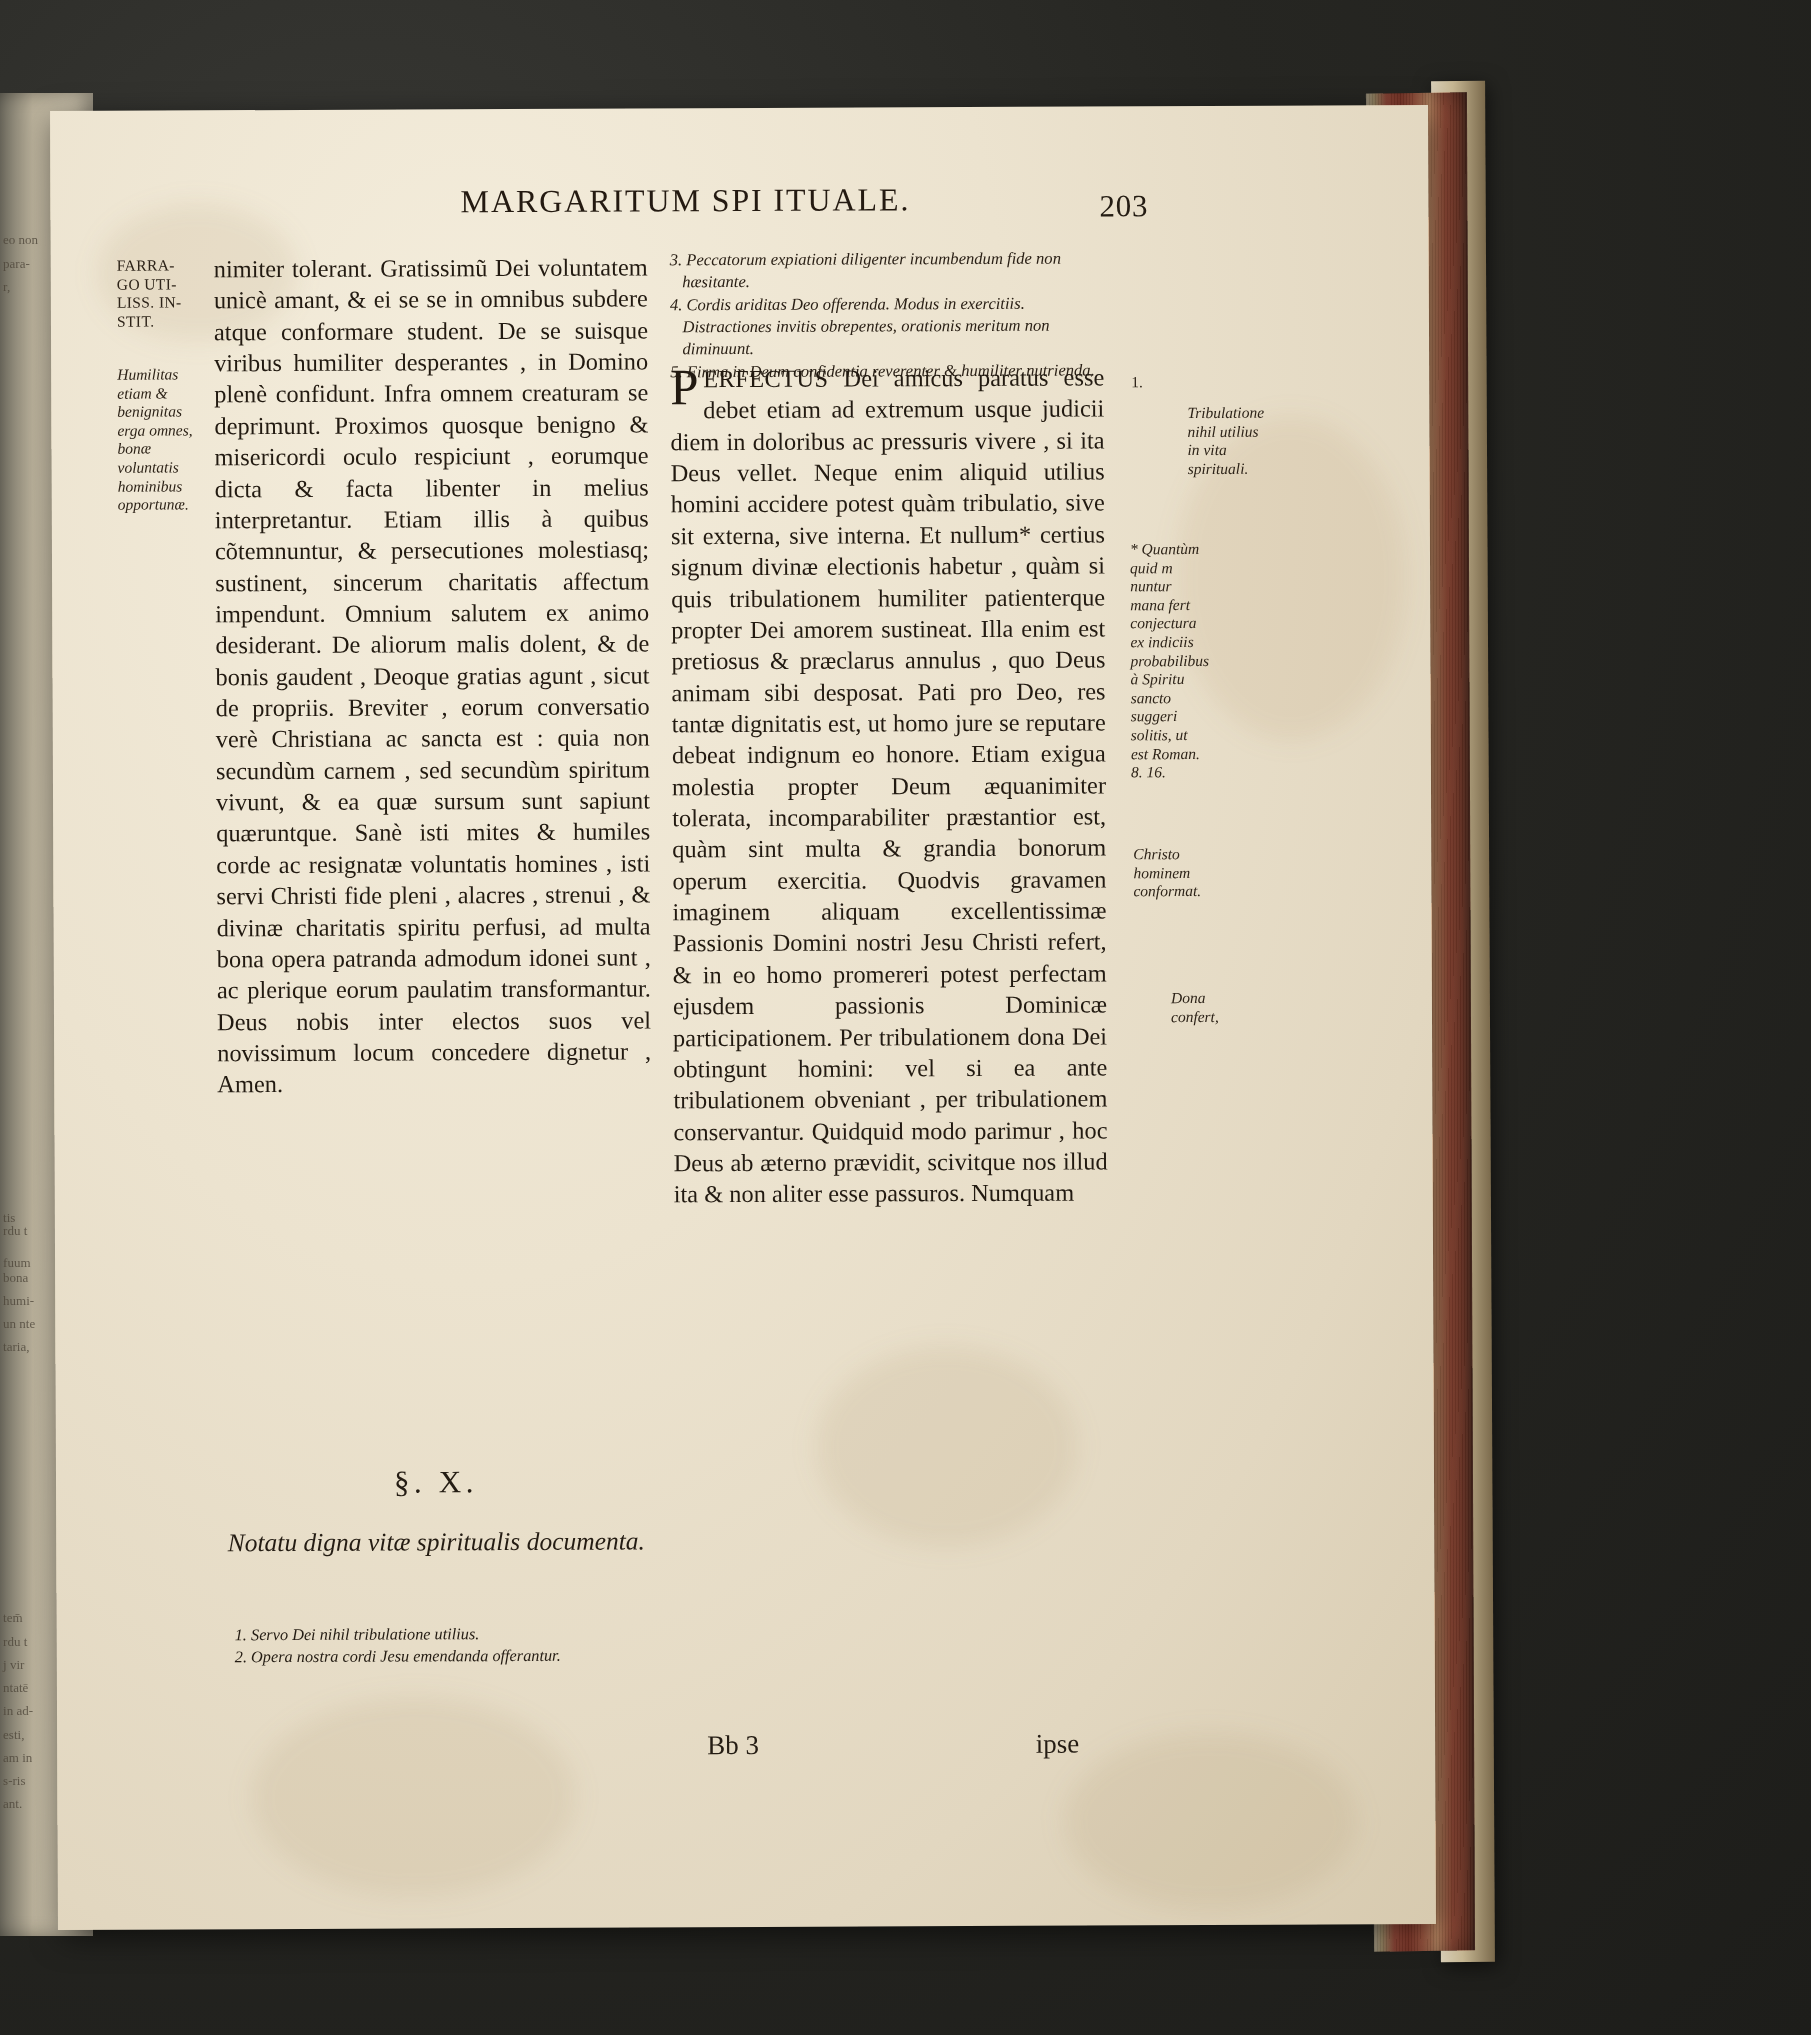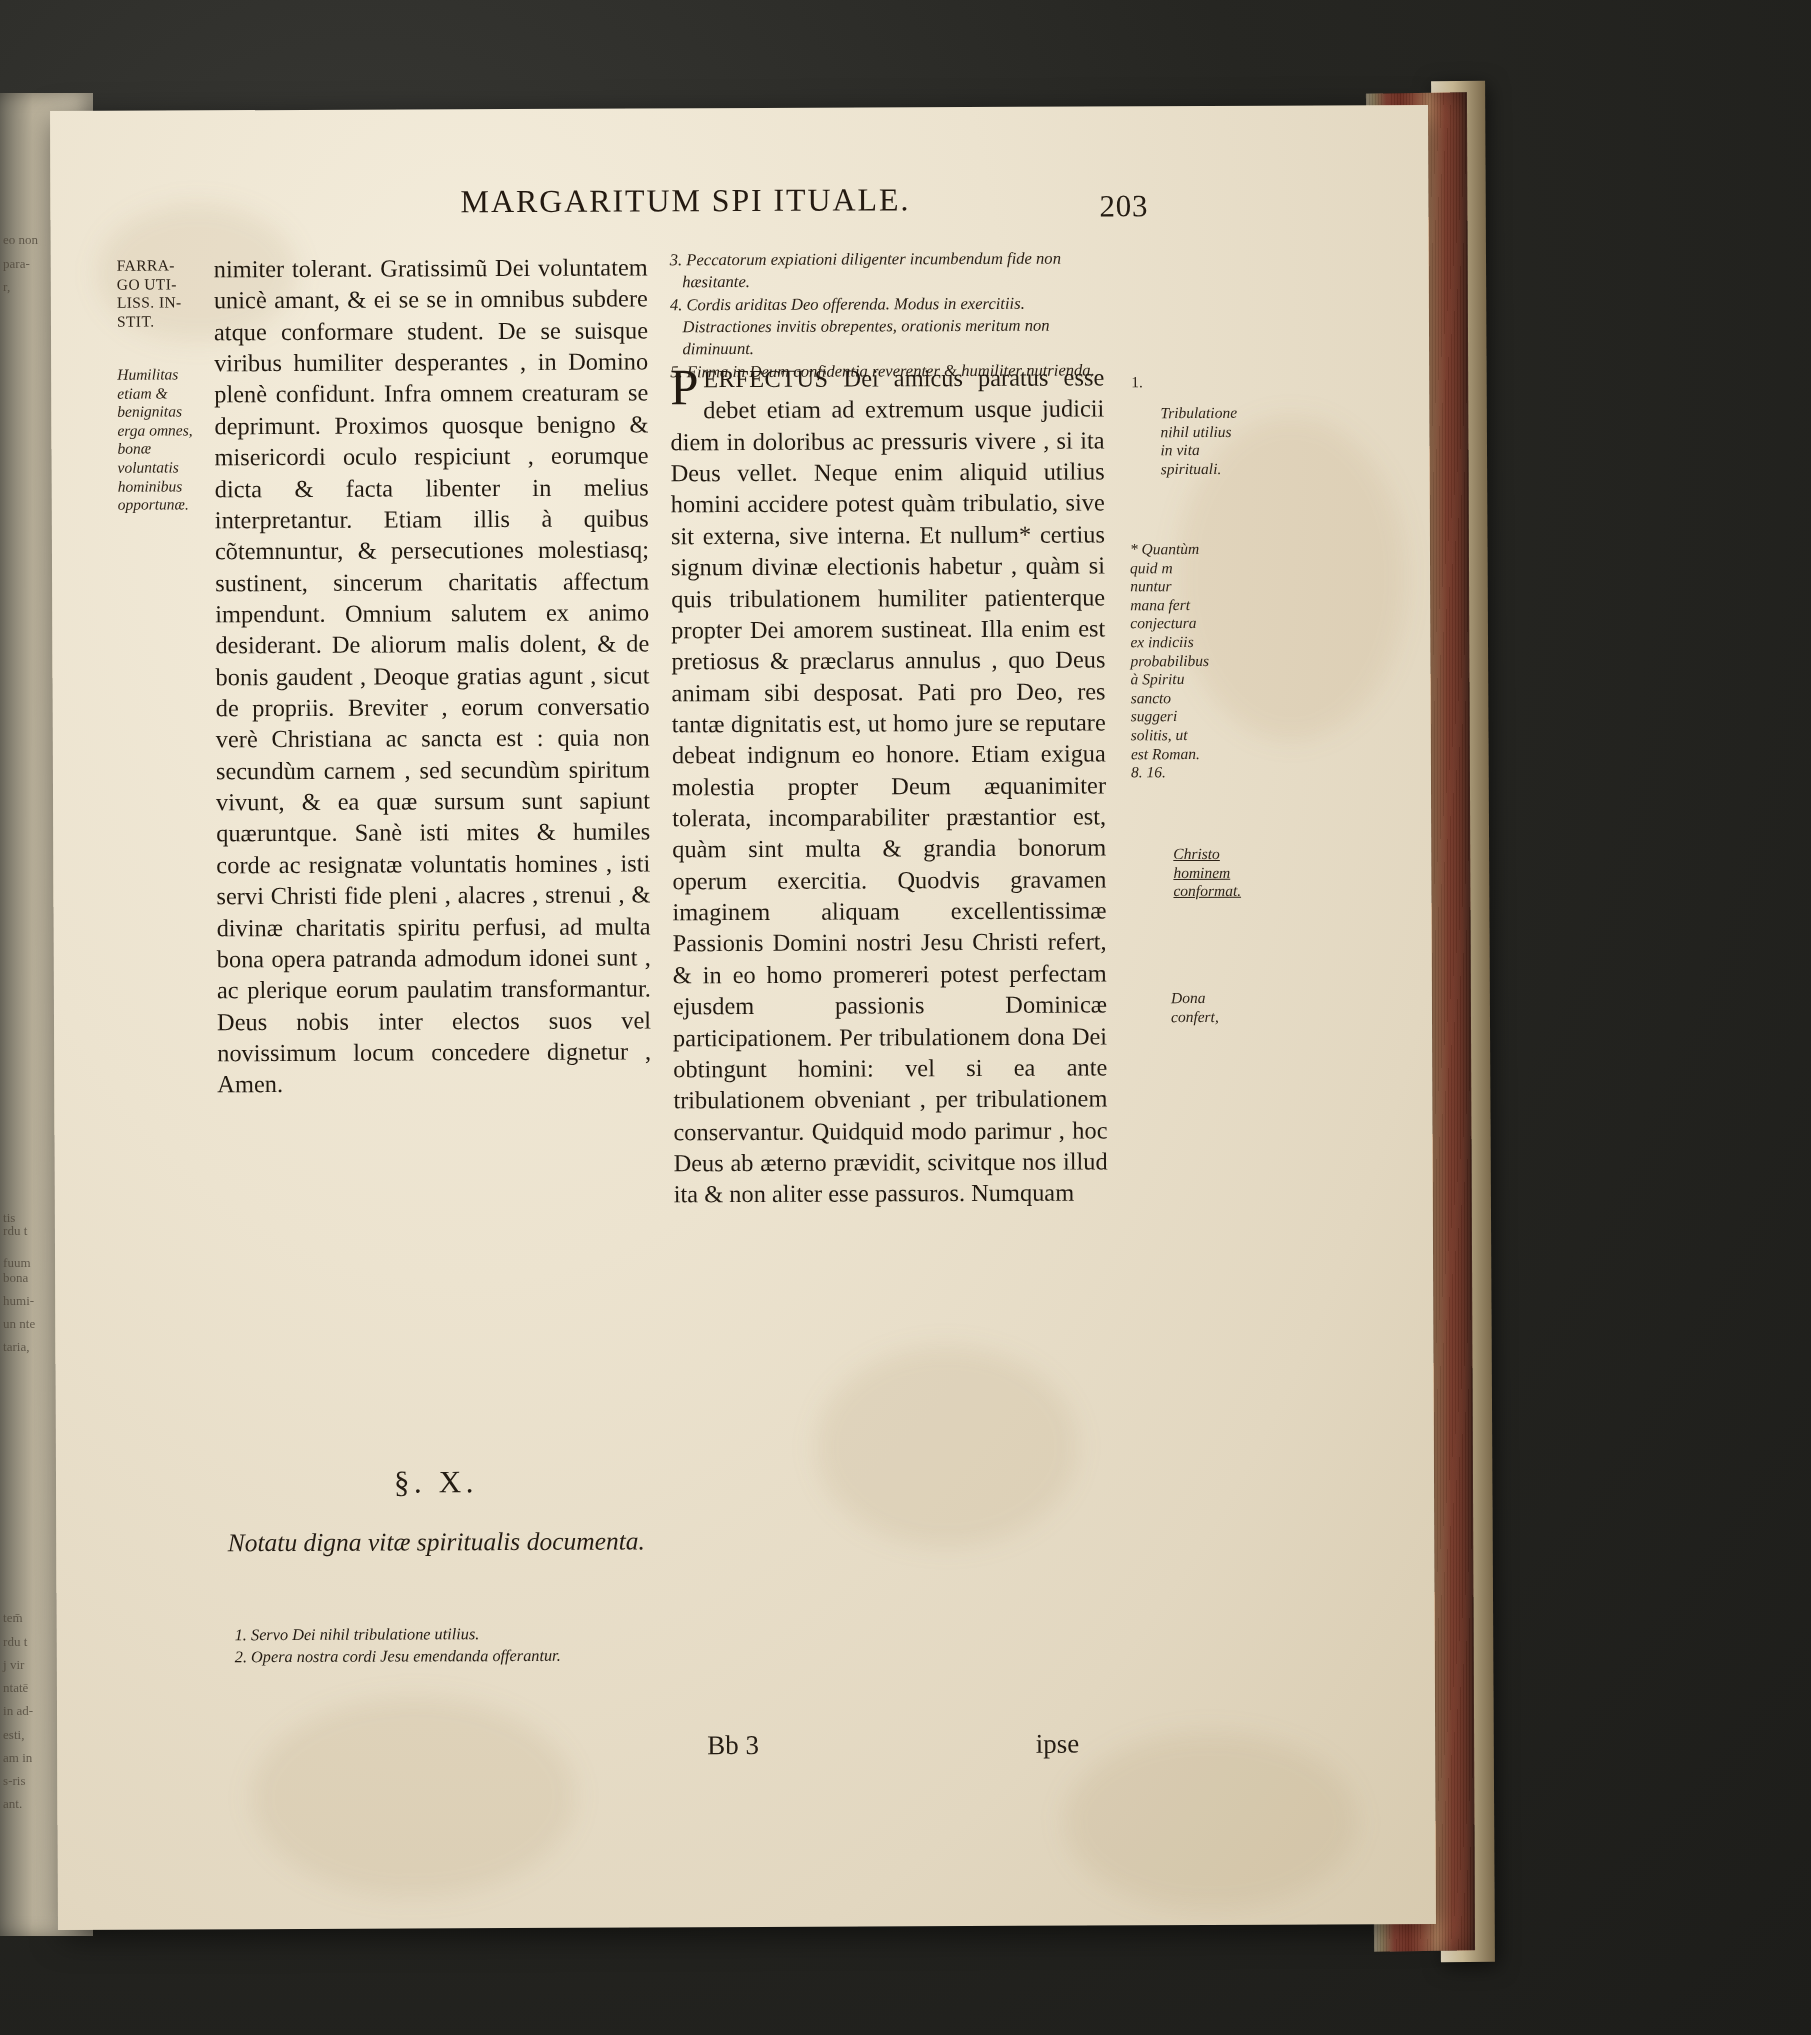--- a/index.html
+++ b/index.html
@@ -268,23 +268,23 @@
         <p>3. Peccatorum expiationi diligenter incumbendum fide non hæsitante.</p>
         <p>4. Cordis ariditas Deo offerenda. Modus in exercitiis. Distractiones invitis obrepentes, orationis meritum non diminuunt.</p>
         <p>5. Firma in Deum confidentia reverenter &amp; humiliter nutrienda.</p>
       </div>
 
       <div class="col dropcap-para" id="col-right">
         <span class="dropcap">P</span><span class="smallcaps-run">ERFECTUS</span><span> Dei amicus paratus esse debet etiam ad extremum usque judicii diem in doloribus ac pressuris vivere , si ita Deus vellet. Neque enim aliquid utilius homini accidere potest quàm tribulatio, sive sit externa, sive interna.  Et nullum* certius signum divinæ electionis habetur , quàm si quis tribulationem humiliter patienterque propter Dei amorem sustineat. Illa enim est pretiosus &amp; præclarus annulus , quo Deus animam sibi desposat. Pati pro Deo, res tantæ dignitatis est, ut homo jure se reputare debeat indignum eo honore. Etiam exigua molestia propter Deum æquanimiter tolerata, incomparabiliter præstantior est, quàm sint multa &amp; grandia bonorum operum exercitia. Quodvis gravamen imaginem aliquam excellentissimæ Passionis Domini nostri Jesu Christi refert, &amp; in eo homo promereri potest perfectam ejusdem passionis Dominicæ participationem. Per tribulationem dona Dei obtingunt homini: vel si ea ante tribulationem obveniant , per tribulationem conservantur.   Quidquid modo parimur , hoc Deus ab æterno prævidit, scivitque nos illud ita &amp; non aliter esse passuros.  Numquam</span>
       </div>
 
       <div class="marg" style="left:1080px; top:267px; font-style:normal;">1.</div>
-      <div class="marg" style="left:1109px; top:298px;font-style:italic;">Tribulatione nihil utilius in vita spirituali.</div>
+      <div class="marg" style="left:1136px; top:298px;font-style:italic;">Tribulatione nihil utilius in vita spirituali.</div>
       <div class="marg" style="left:1078px; top:434px;">* Quantùm quid m nuntur mana fert conjectura ex indiciis probabilibus à Spiritu sancto suggeri solitis, ut est Roman. 8. 16.</div>
-      <div class="marg" style="left:1120px; top:739px;text-decoration:underline;">Christo hominem conformat.</div>
+      <div class="marg" style="left:1080px; top:739px;">Christo hominem conformat.</div>
       <div class="marg" style="left:1117px; top:883px;">Dona confert,</div>
 
       <div id="signature">
         <span>Bb 3</span>
         <span>ipse</span>
       </div>
     </div>
   </div>
 </div>
 

